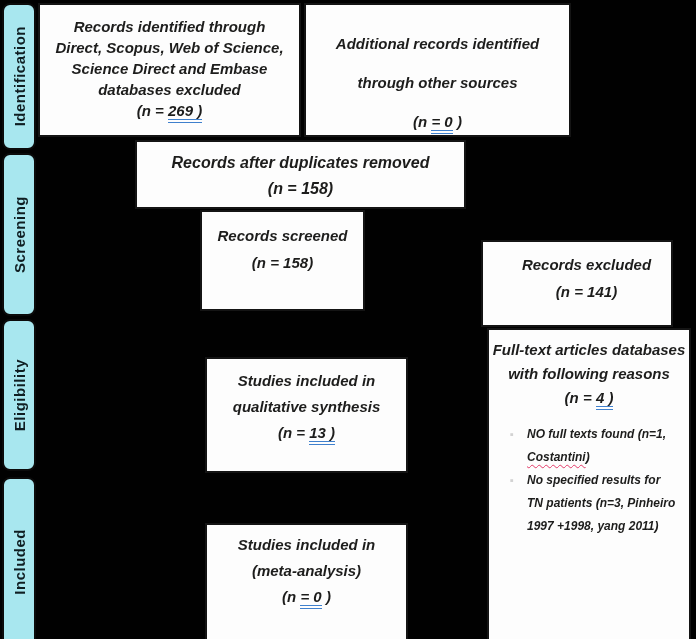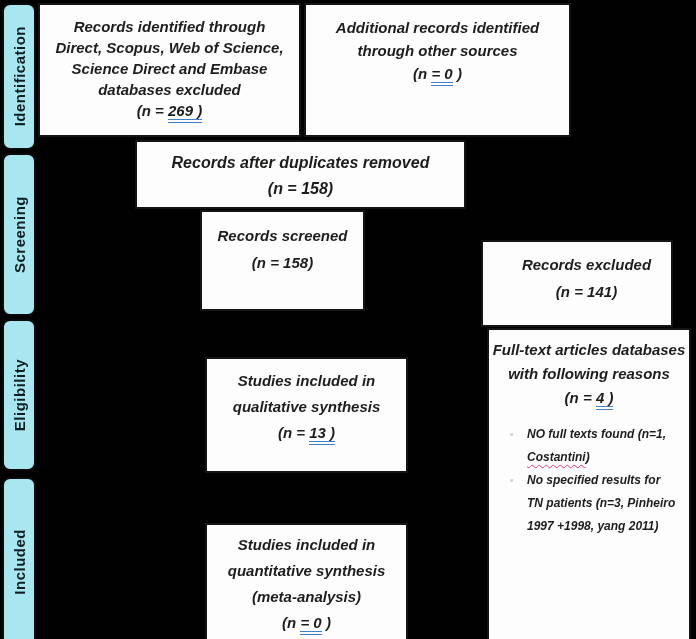--- a/index.html
+++ b/index.html
@@ -36,21 +36,21 @@
     background:#fdfdfd;
     border:2px solid #141414;
     box-sizing:border-box;
     text-align:center;
     font-size:15px;
     font-style:italic;
   }
   .line{line-height:21px;}
   .b1{left:38px;top:3px;width:263px;height:134px;padding-top:11px;}
   .b2{left:304px;top:3px;width:267px;height:134px;padding-top:11px;}
-  .b2 .line{line-height:23px;}
+  .b2 .line{line-height:23px;margin-top:16px;}
   .b3{left:135px;top:140px;width:331px;height:69px;padding-top:8px;}
   .b3 .line{line-height:26px;font-size:16px;}
   .b4{left:200px;top:210px;width:165px;height:101px;padding-top:10px;}
   .b4 .line{line-height:27px;}
   .b5{left:481px;top:240px;width:192px;height:87px;padding-top:9px;}
   .b5 .line{line-height:27px;padding-left:19px;}
   .b6{left:487px;top:328px;width:204px;height:315px;padding-top:8px;}
   .b6 .line{line-height:24px;}
   .b7{left:205px;top:357px;width:203px;height:116px;padding-top:9px;}
   .b7 .line{line-height:26px;}
@@ -154,18 +154,17 @@
   </div>
 
   <div class="box b7">
     <div class="line">Studies included in</div>
     <div class="line">qualitative synthesis</div>
     <div class="line"><span>(n = </span><span class="u-blue">13 )</span><span></span></div>
   </div>
 
   <div class="box b8">
     <div class="line">Studies included in</div>
-    <div class="line">quantitative synthesis</div>
     <div class="line">(meta-analysis)</div>
     <div class="line"><span>(n </span><span class="u-blue">= 0</span><span> )</span></div>
   </div>
 
 </div>
 
 </body></html>

